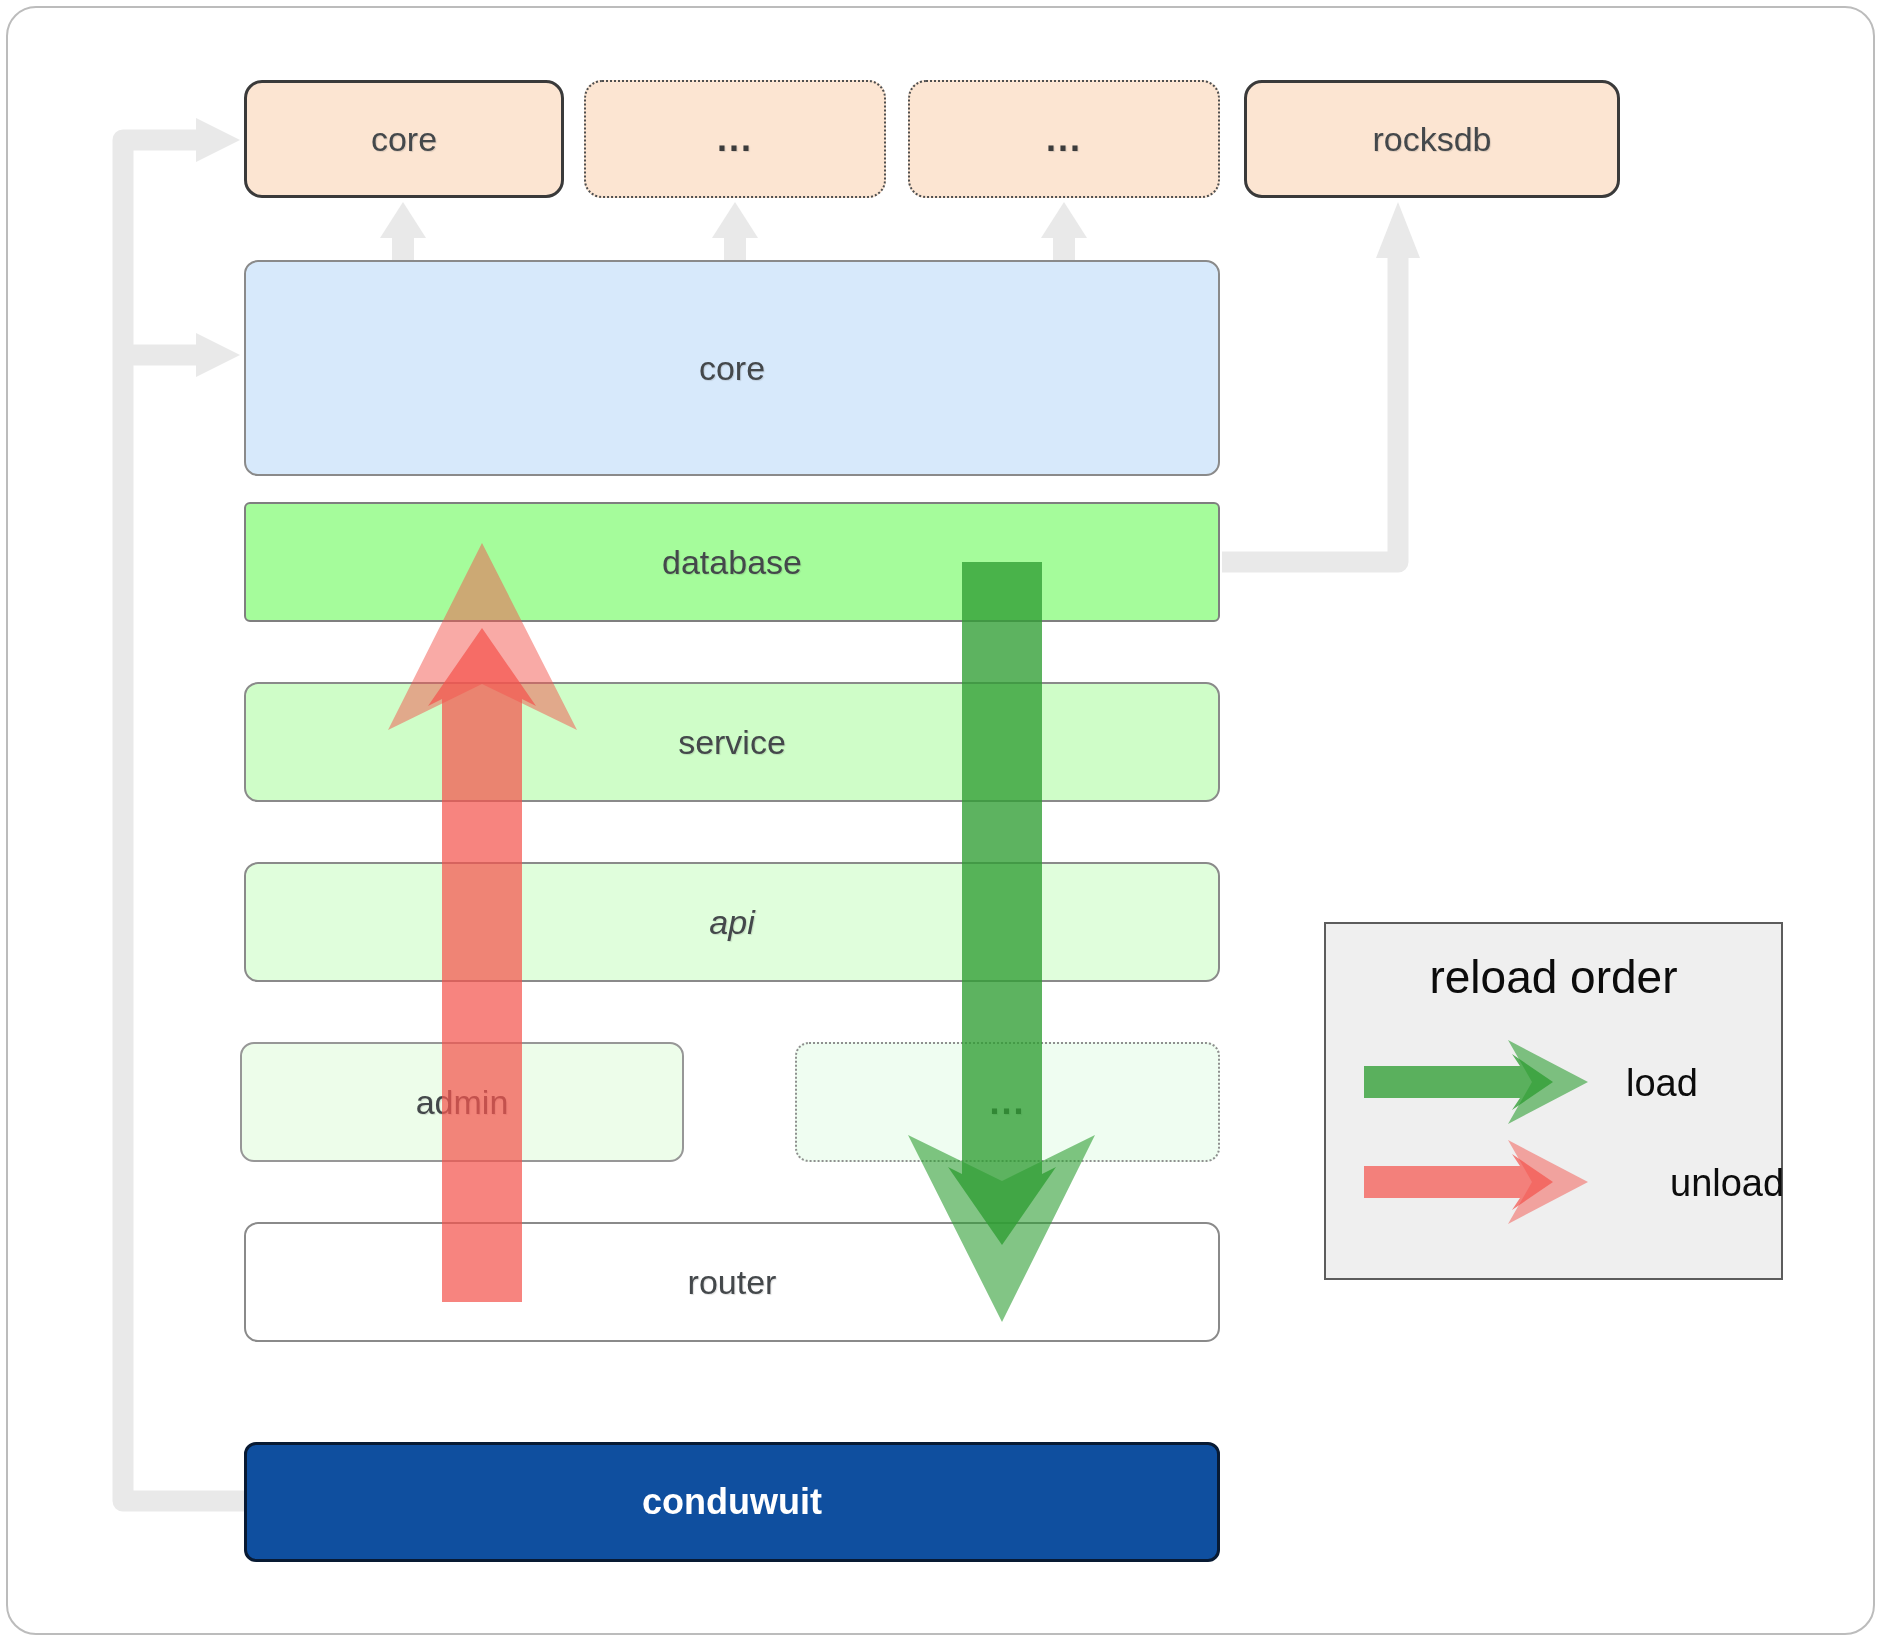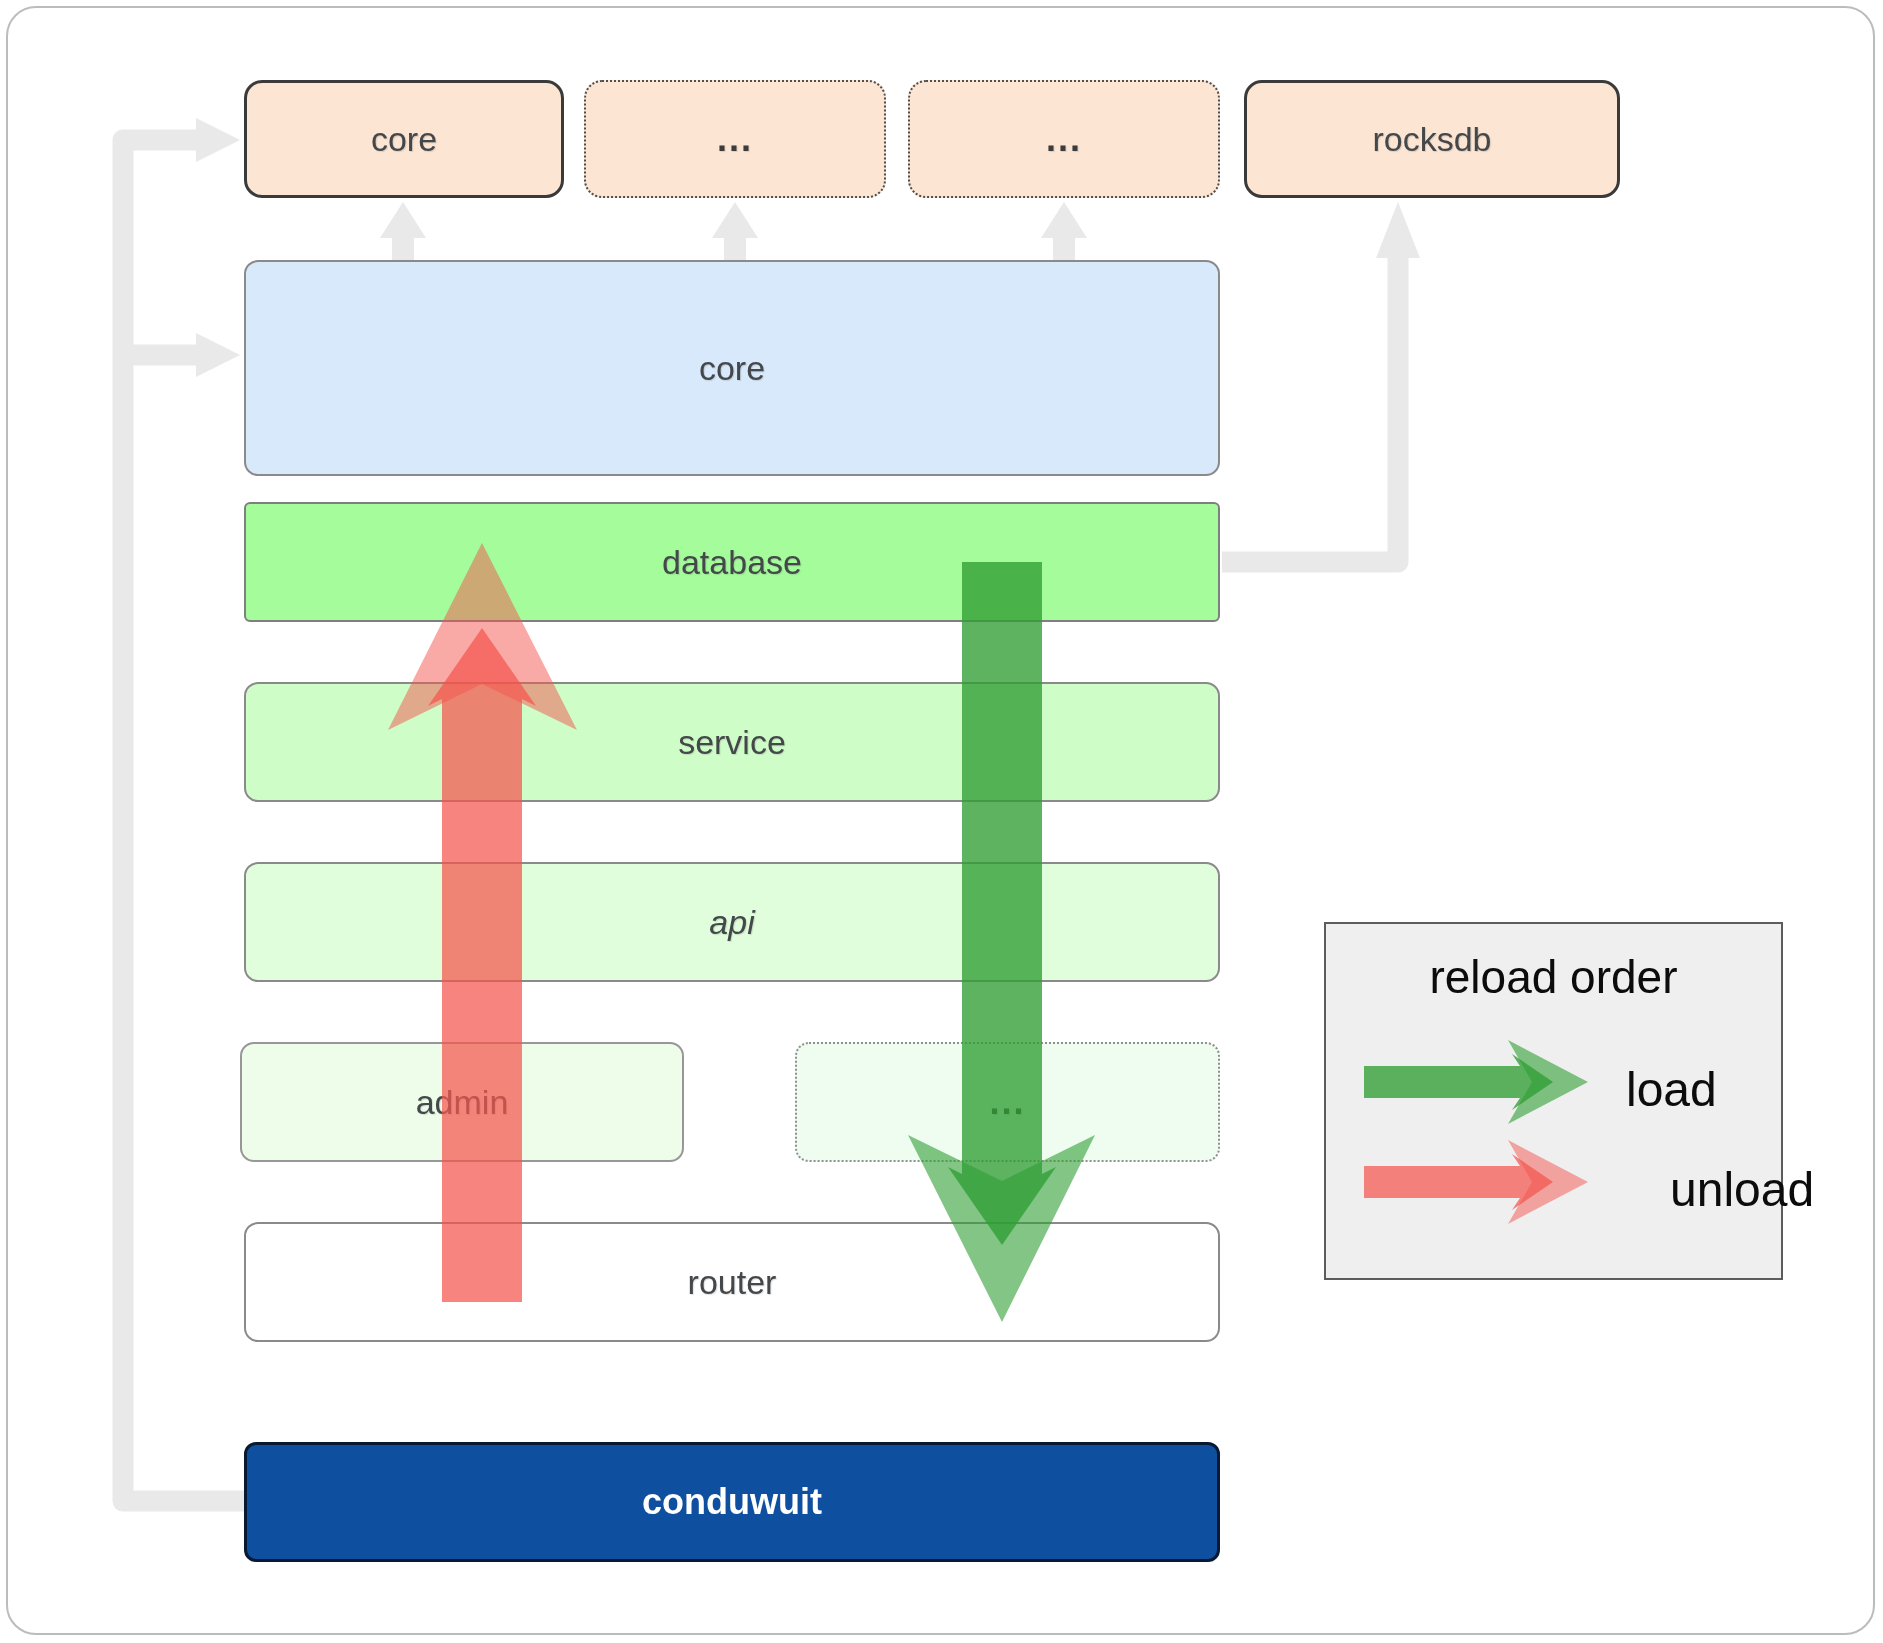--- a/index.html
+++ b/index.html
@@ -34,21 +34,21 @@
   .node-app      { background: #0f4f9f; border: 3px solid #081a33; border-radius: 12px;
                    color: #ffffff; font-weight: 700; font-size: 36px; text-shadow: none; }
   .legend {
     position: absolute; left: 1324px; top: 922px; width: 459px; height: 358px;
     background: #efefef; border: 2px solid #5c5c5c; box-sizing: border-box; z-index: 2;
   }
   .legend-title {
     position: absolute; left: 0; top: 26px; width: 100%;
     text-align: center; font-size: 46px; color: #0c0c0c;
   }
-  .legend-label { position: absolute; left: 300px; font-size: 48px; color: #0c0c0c; }
+  .legend-label { position: absolute; left: 300px; font-size: 38px; color: #0c0c0c; }
   .legend-label.load   { top: 138px; }
   .legend-label.unload { top: 238px; margin-left: 44px; }
 </style>
 </head>
 <body>
 
 <div class="canvas">
 
   <div class="frame"></div>
 

